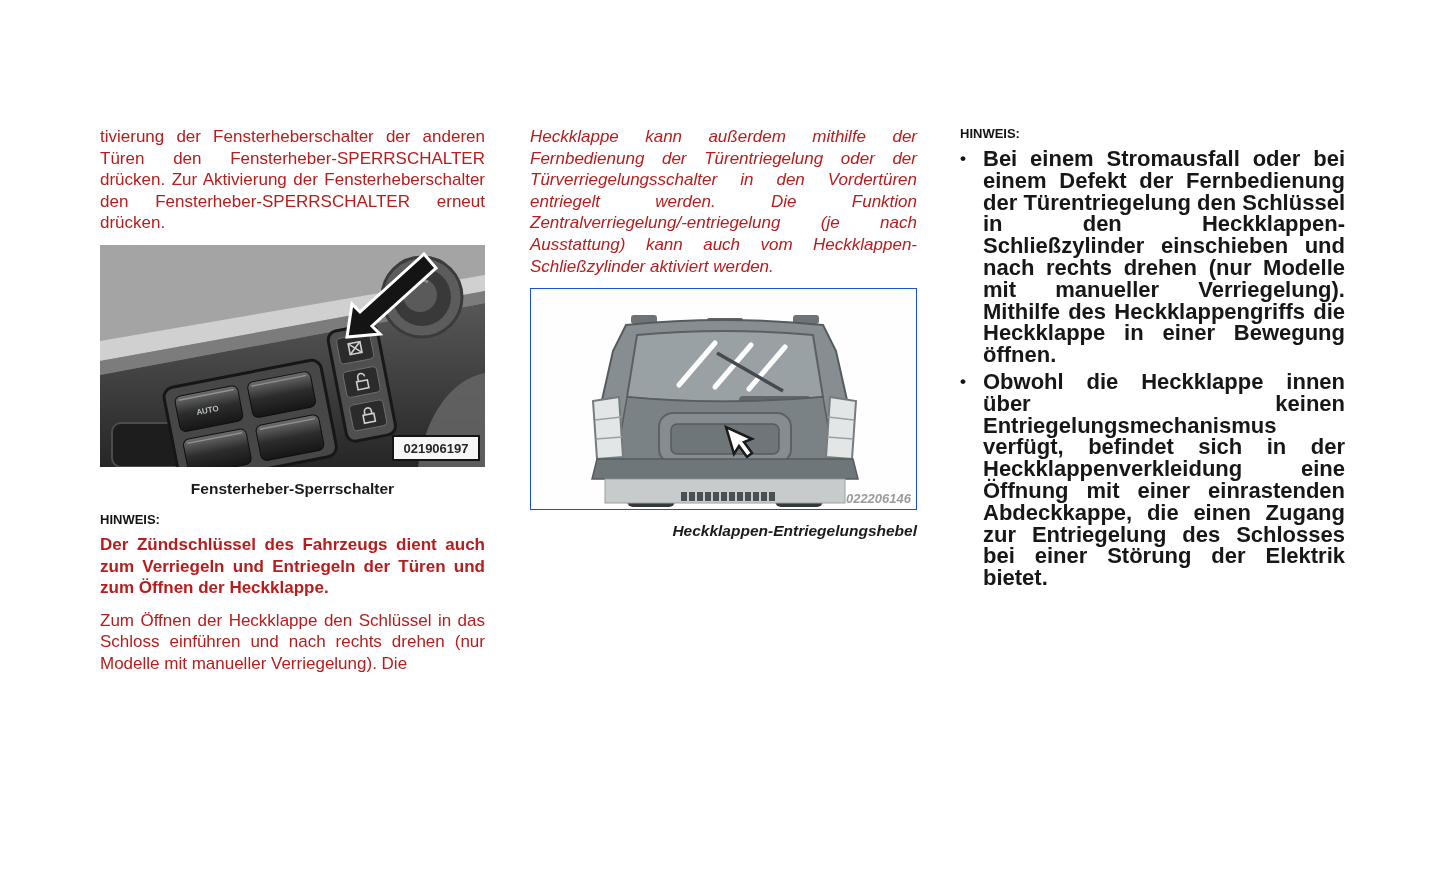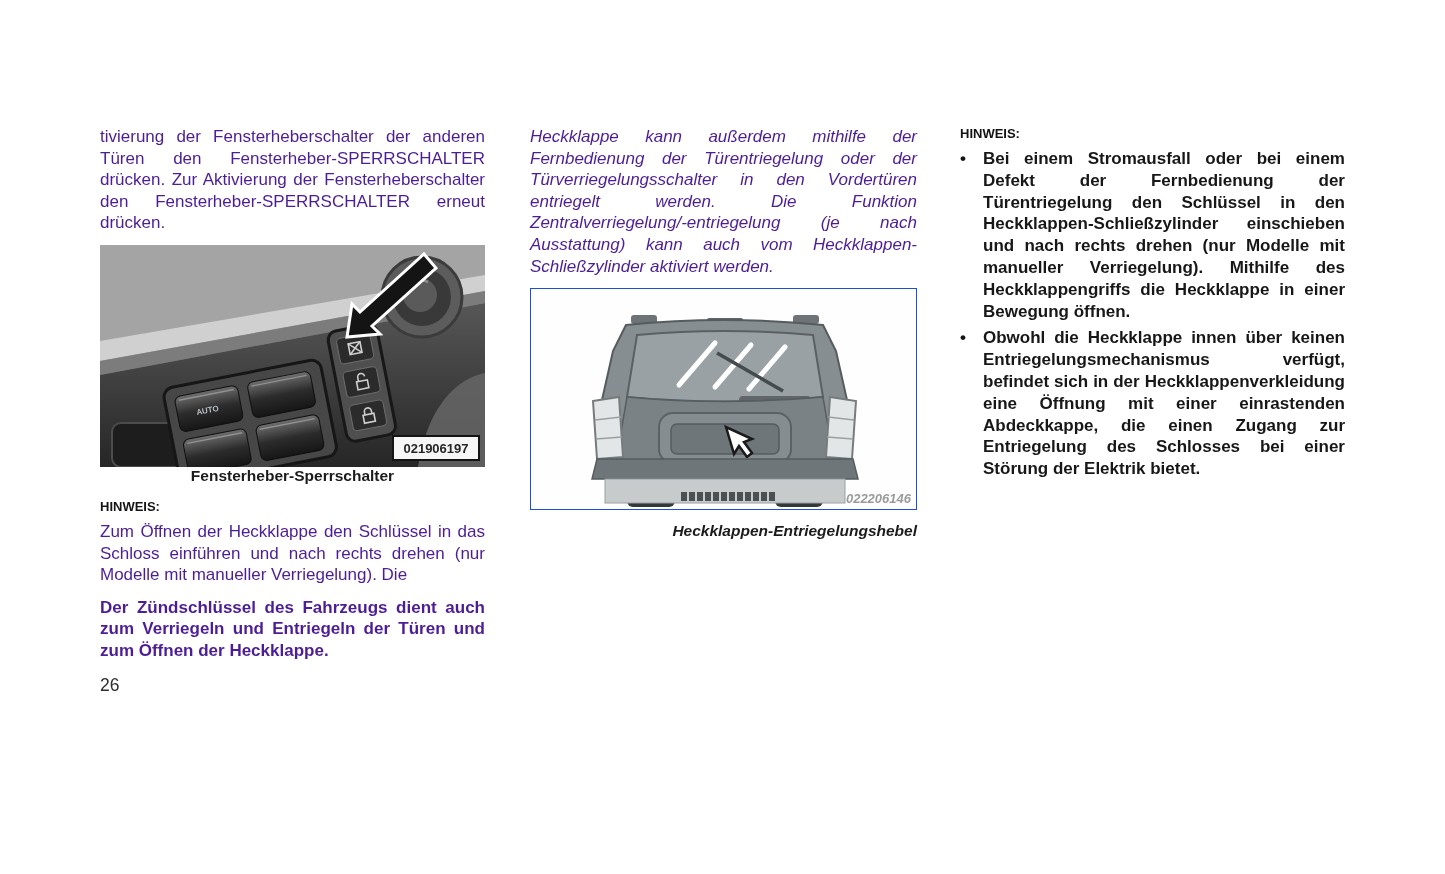--- a/index.html
+++ b/index.html
@@ -6,49 +6,49 @@
   body{
     width:1445px;height:874px;background:#ffffff;overflow:hidden;
     font-family:"Liberation Sans", sans-serif;color:#3e3e3e;
     -webkit-font-smoothing:antialiased;
   }
   .page{display:flex;padding:126px 100px 0 100px;box-sizing:border-box;}
   .col{width:385px;flex:0 0 auto;}
   .col-mid{width:387px;margin-left:45px;margin-right:43px;font-style:italic;}
   p.body{
     font-size:17px;line-height:21.6px;margin:0 0 11px 0;
-    text-align:justify;color:#4c1d95;
+    text-align:justify;color:#b91c1c;
   }
   .bold-note{font-weight:bold;color:#171717;}
   .note-label{
     font-weight:bold;font-size:13px;color:#141414;margin:14px 0 7px 0;
   }
   .note-label.first{margin-top:0;}
   h1.section{
     font-size:22.5px;font-weight:bold;color:#101010;margin:20px 0 8px 0;
     letter-spacing:.2px;
   }
   figure{margin:0;}
   .fig-photo{margin-top:9px;line-height:0;}
   .fig-frame{
     margin-top:0;border:1px solid #1d4ed8;background:#f97316;line-height:0;
   }
   .caption{
-    margin-top:0;text-align:center;font-weight:bold;font-size:15.5px;
+    margin-top:13px;text-align:center;font-weight:bold;font-size:15.5px;
     color:#1b1b1b;line-height:18px;
   }
   .pageno{margin-top:13px;font-size:17.5px;color:#2e2e2e;}
   .bullet{display:flex;margin:0 0 5px 0;}
   .bullet .dot{
     width:14px;flex:0 0 auto;font-weight:bold;color:#141414;
     font-size:17px;line-height:21.8px;
   }
   .bullet .gap{width:9px;flex:0 0 auto;}
   .bullet .txt{
-    flex:1;font-weight:bold;color:#171717;font-size:17px;line-height:21.8px;
+    flex:1;font-weight:bold;color:#171717;font-size:22px;line-height:21.8px;
     text-align:justify;
   }
   .mid-cap{margin-top:12px;text-align:right;}
   svg{display:block;}
 </style>
 </head>
 <body>
 
 <div class="page">
 
@@ -120,24 +120,23 @@
 
         <polygon points="247,92 252,59 260,67 324,9 336,23 272,81 280,89" fill="#141414" stroke="#ffffff" stroke-width="3"></polygon>
 
         <rect x="293" y="191" width="86" height="24" fill="#f6f6f6" stroke="#141414" stroke-width="2"></rect>
         <text x="336" y="208" text-anchor="middle" font-size="13" font-weight="bold" fill="#262626" font-family="Liberation Sans, sans-serif">021906197</text>
       </svg>
     </figure>
     <div class="caption">Fensterheber-Sperrschalter</div>
 
     <div class="note-label">HINWEIS:</div>
+    <p class="body bold-note">Der Zündschlüssel des Fahrzeugs dient auch zum Verriegeln und Entriegeln der Türen und zum Öffnen der Heckklappe.</p>
     <p class="body">Zum Öffnen der Heckklappe den Schlüssel in das Schloss einführen und nach rechts drehen (nur Modelle mit manueller Verriegelung). Die</p>
-    <p class="body bold-note">Der Zündschlüssel des Fahrzeugs dient auch zum Verriegeln und Entriegeln der Türen und zum Öffnen der Heckklappe.</p>
-
-    <div class="pageno">26</div>
+
   </div>
 
   <div class="col col-mid">
     <p class="body">Heckklappe kann außerdem mithilfe der Fernbedienung der Türentriegelung oder der Türverriegelungsschalter in den Vordertüren entriegelt werden. Die Funktion Zentralverriegelung/-entriegelung (je nach Ausstattung) kann auch vom Heckklappen-Schließzylinder aktiviert werden.</p>
 
     <figure class="fig-frame">
       <svg width="385" height="220" viewBox="0 0 385 220">
         <rect width="385" height="220" fill="#fefefe"></rect>
 
         <rect x="100" y="26" width="26" height="9" rx="3" fill="#6d7376"></rect>

